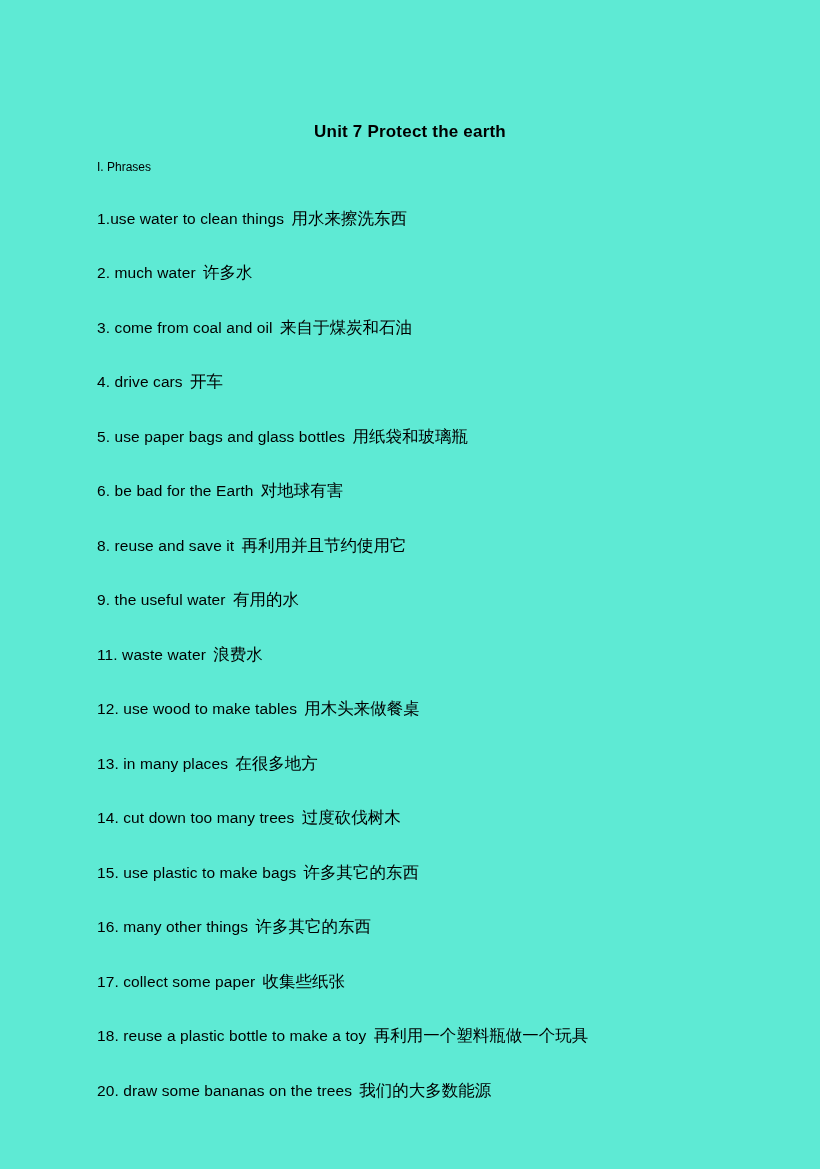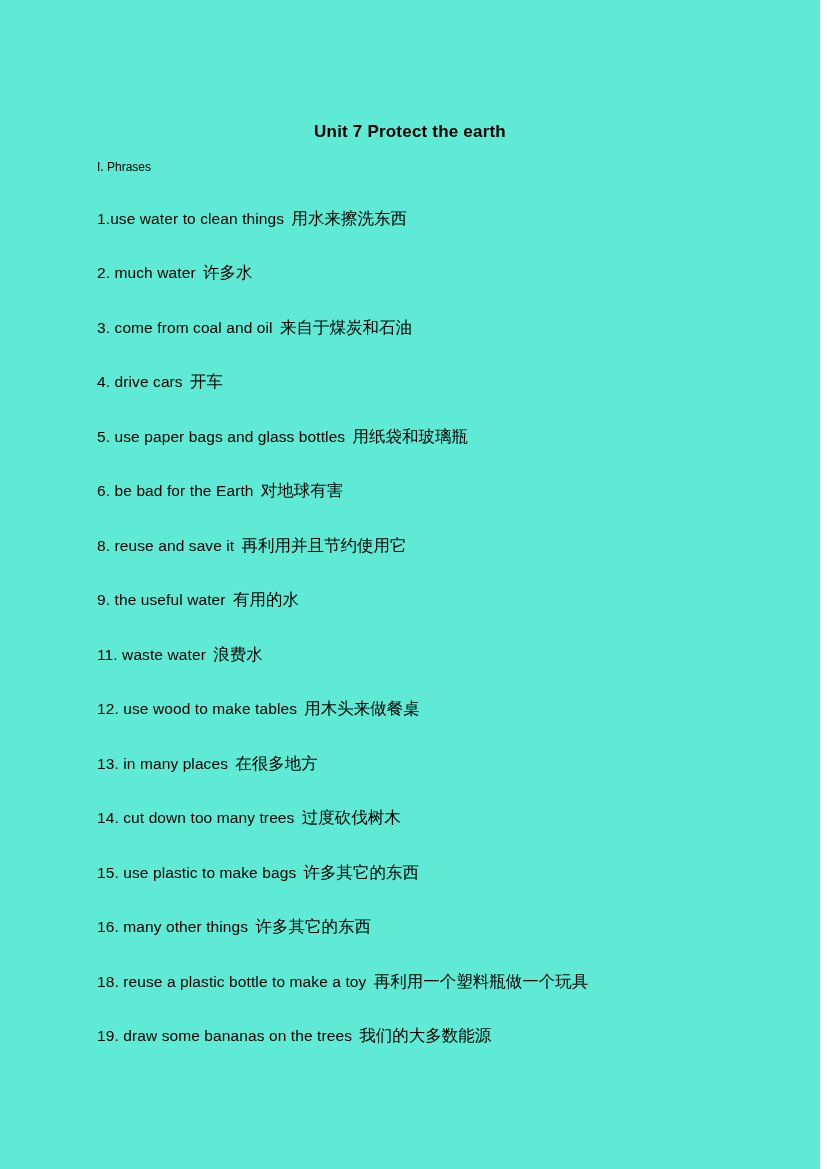--- a/index.html
+++ b/index.html
@@ -132,25 +132,29 @@
   <li class="phrase">
     <span class="en">15. use plastic to make bags</span>
     <span class="cn">许多其它的东西</span>
   </li>
 
   <li class="phrase">
     <span class="en">16. many other things</span>
     <span class="cn">许多其它的东西</span>
   </li>
 
+  <li class="phrase">
+    <span class="en">17. collect some paper</span>
+    <span class="cn">收集些纸张</span>
+  </li>
 
   <li class="phrase">
     <span class="en">18. reuse a plastic bottle to make a toy</span>
     <span class="cn">再利用一个塑料瓶做一个玩具</span>
   </li>
 
   <li class="phrase">
-    <span class="en">19. draw some bananas on the trees</span>
+    <span class="en">20. draw some bananas on the trees</span>
     <span class="cn">我们的大多数能源</span>
   </li>
 </ul>
   </div>
 </div>
 
 </body></html>

